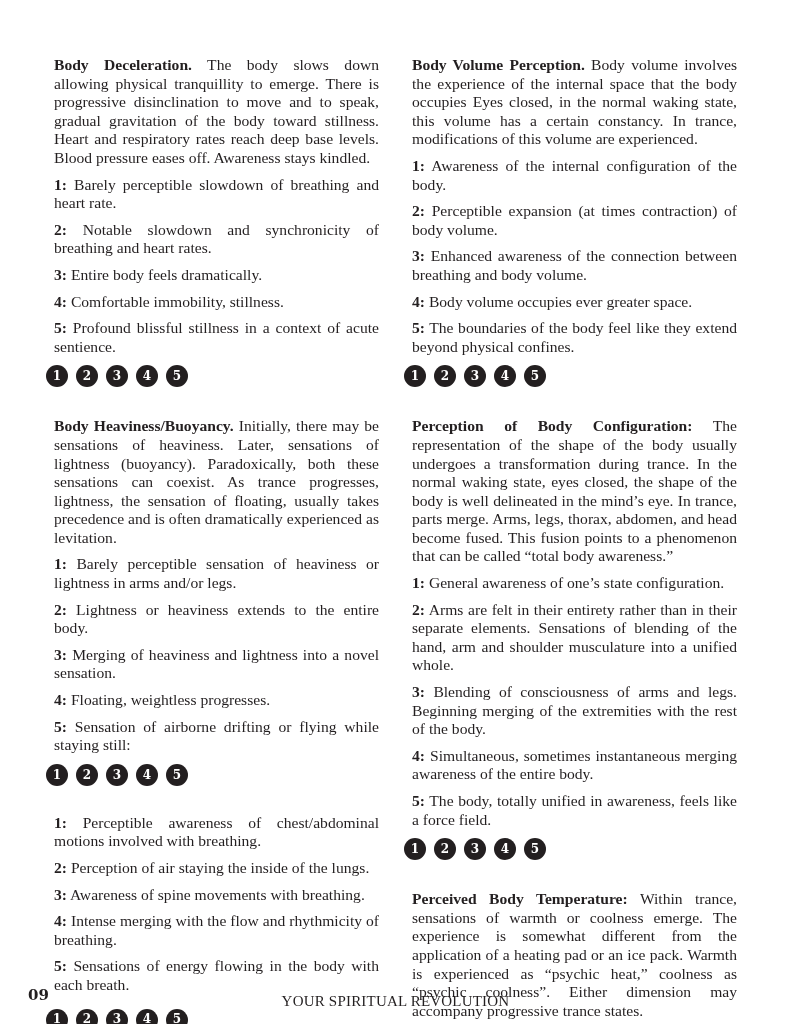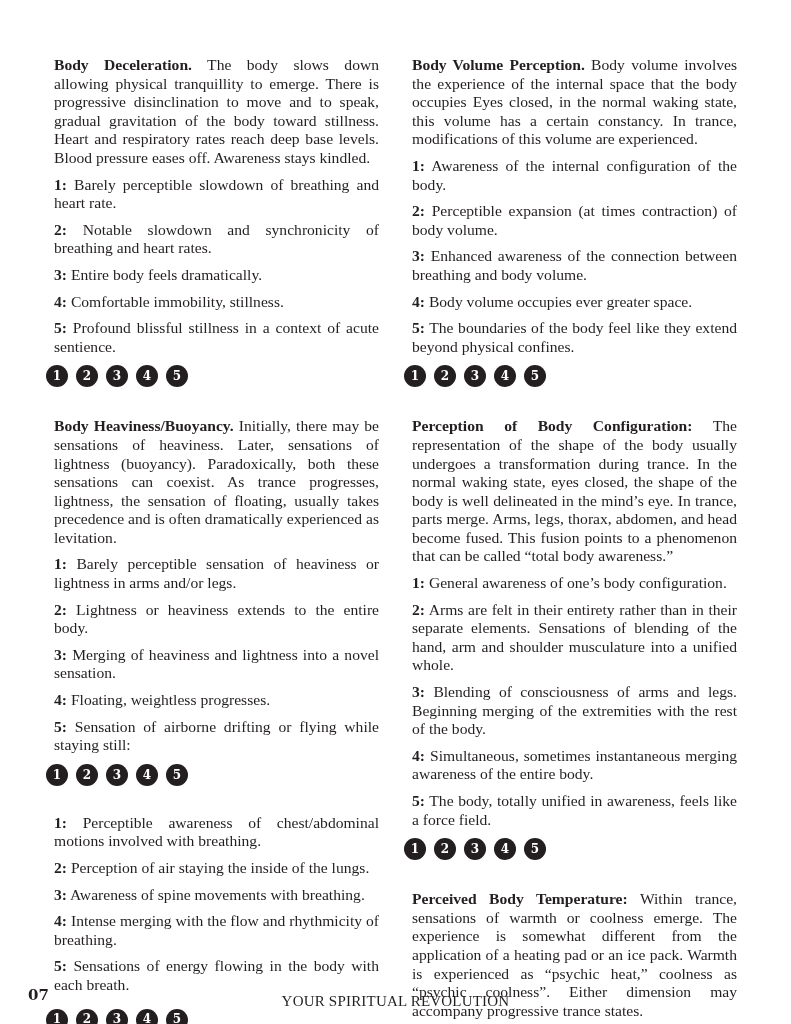--- a/index.html
+++ b/index.html
@@ -87,35 +87,35 @@
       <div class="circle">1</div>
       <div class="circle">2</div>
       <div class="circle">3</div>
       <div class="circle">4</div>
       <div class="circle">5</div>
     </div>
   </div>
 
   <div class="section">
     <p><span class="title">Perception of Body Configuration:</span><span> The representation of the shape of the body usually undergoes a transformation during trance. In the normal waking state, eyes closed, the shape of the body is well delineated in the mind’s eye. In trance, parts merge. Arms, legs, thorax, abdomen, and head become fused. This fusion points to a phenomenon that can be called “total body awareness.”</span></p>
-    <p><span class="level-num">1:</span><span> General awareness of one’s body configuration.</span></p>
+    <p><span class="level-num">1:</span><span> General awareness of one’s state configuration.</span></p>
     <p><span class="level-num">2:</span><span> Arms are felt in their entirety rather than in their separate elements. Sensations of blending of the hand, arm and shoulder musculature into a unified whole.</span></p>
     <p><span class="level-num">3:</span><span> Blending of consciousness of arms and legs. Beginning merging of the extremities with the rest of the body.</span></p>
     <p><span class="level-num">4:</span><span> Simultaneous, sometimes instantaneous merging awareness of the entire body.</span></p>
     <p><span class="level-num">5:</span><span> The body, totally unified in awareness, feels like a force field.</span></p>
     <div class="rating" style="margin-bottom:30px;">
       <div class="circle">1</div>
       <div class="circle">2</div>
       <div class="circle">3</div>
       <div class="circle">4</div>
       <div class="circle">5</div>
     </div>
   </div>
 
   <div class="section">
     <p><span class="title">Perceived Body Temperature:</span><span> Within trance, sensations of warmth or coolness emerge. The experience is somewhat different from the application of a heating pad or an ice pack. Warmth is experienced as “psychic heat,” coolness as “psychic coolness”. Either dimension may accompany progressive trance states.</span></p>
     <p><span class="level-num">1:</span><span> Perceptible heat or coolness in one or both arms.</span></p>
     <p><span class="level-num">2:</span><span> Definite heat or coolness in both arms.</span></p>
   </div>
 </div>
 
-<div class="page-num">07</div>
+<div class="page-num">09</div>
 <div class="footer">YOUR SPIRITUAL REVOLUTION</div>
 
 </body></html>

